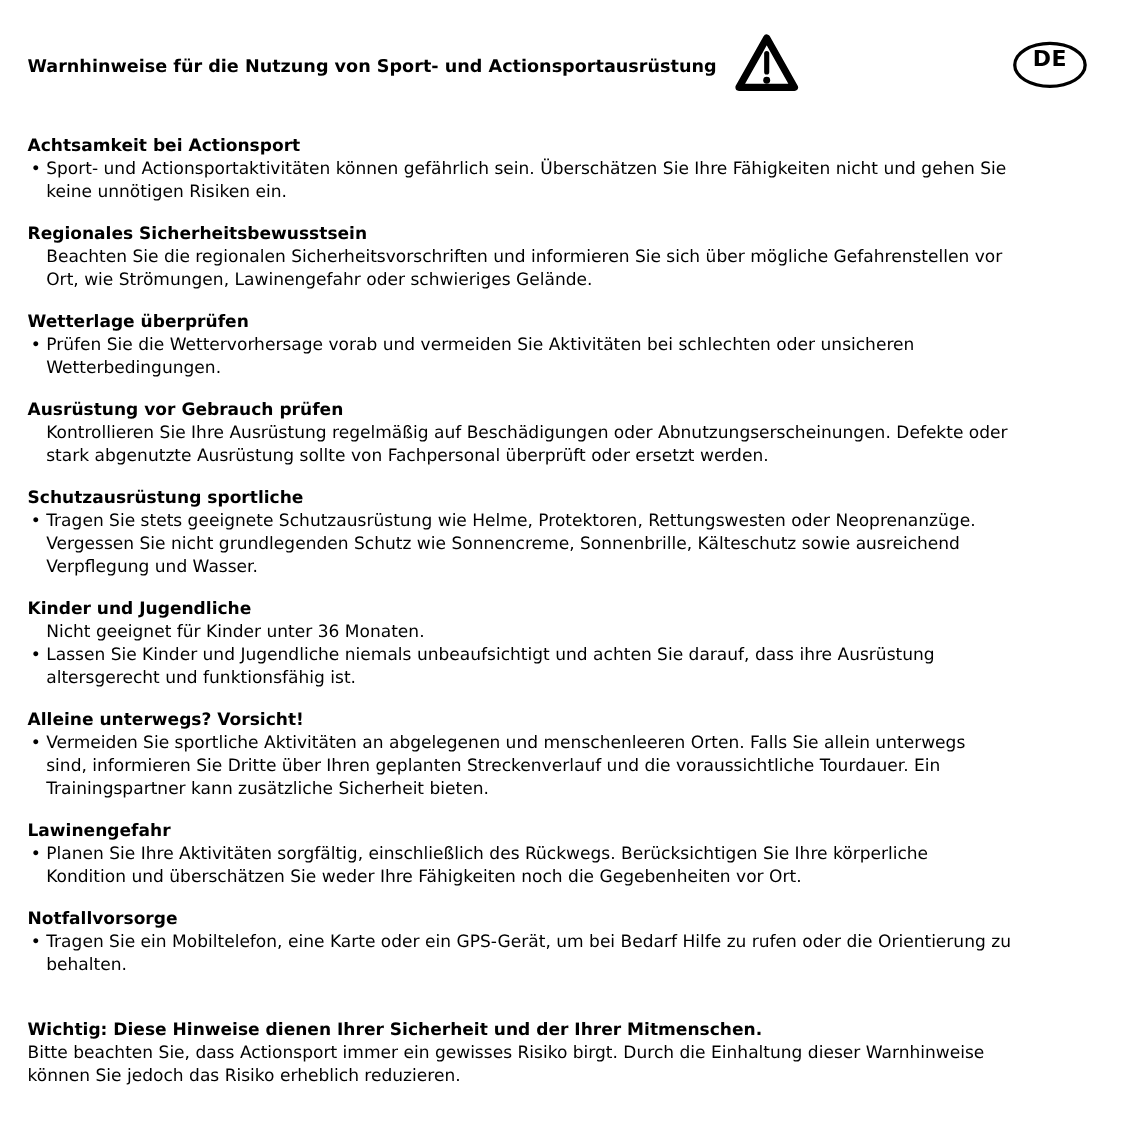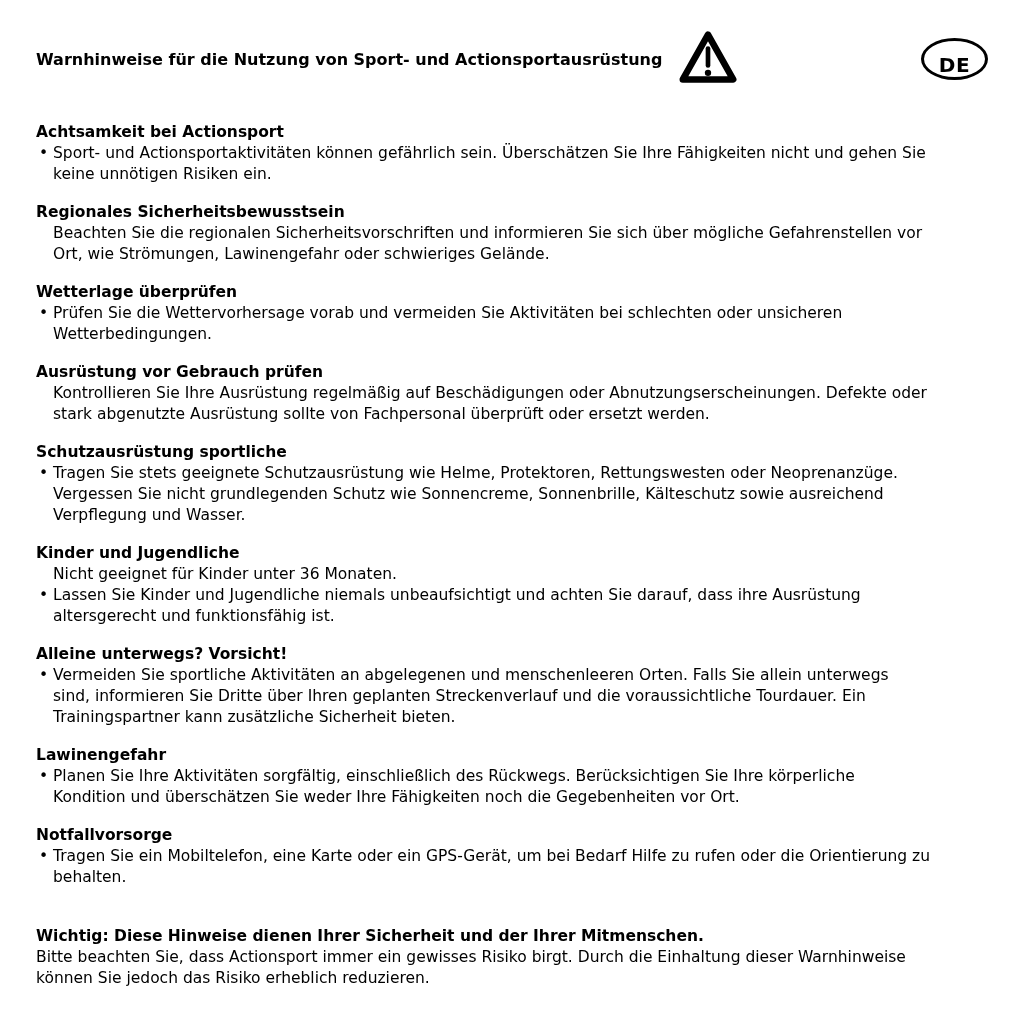--- a/index.html
+++ b/index.html
@@ -8,21 +8,21 @@
     width: 1030px;
     height: 1029px;
     font-family: "DejaVu Sans", "Liberation Sans", sans-serif;
     color: #000000;
     overflow: hidden;
   }
   .page {
     width: 1030px;
     height: 1029px;
     background: #ffffff;
-    padding: 31px 24px 0 36px;
+    padding: 31px 24px 0 25px;
   }
   
   .doc-header {
     display: flex;
     align-items: center;
     height: 56px;
   }
   .doc-title {
     font-size: 16px;
     font-weight: bold;
@@ -34,21 +34,21 @@
     flex: 0 0 auto;
   }
   .de-badge {
     margin-left: auto;
     margin-right: 18px;
     width: 67px;
     height: 42px;
     border: 3.5px solid #000000;
     border-radius: 50%;
     display: flex;
-    align-items: flex-end;
+    align-items: flex-start;
     justify-content: center;
     font-size: 20px;
     font-weight: bold;
     letter-spacing: 0.5px;
     flex: 0 0 auto;
   }
   
   main { display: block; margin-top: 35px; }
   .sec { margin-bottom: 17px; }
   .sec.first { margin-top: 20px; }

